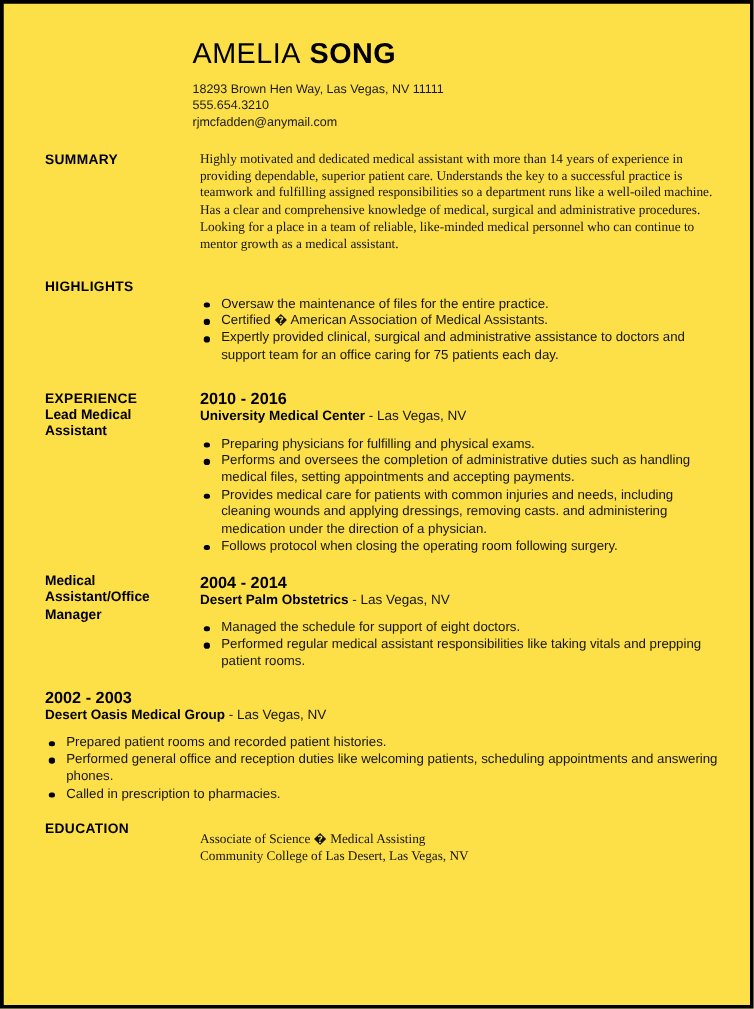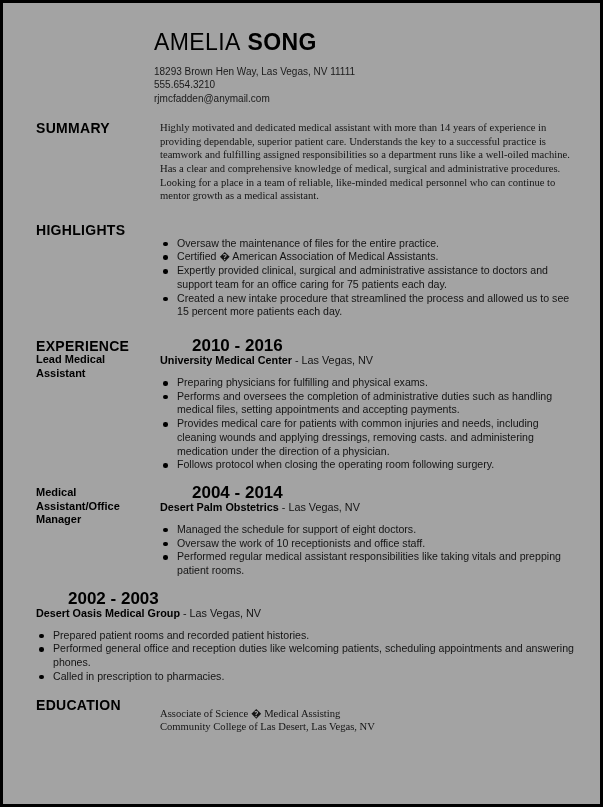--- a/index.html
+++ b/index.html
@@ -9,21 +9,21 @@
   }
   body {
     font-family: "Liberation Sans", sans-serif;
     color: #000000;
   }
   .page {
     position: relative;
     width: 603px;
     height: 807px;
     box-sizing: border-box;
-    background: #a3a3a3;
+    background: #fde047;
     border: 3px solid #000000;
     overflow: hidden;
   }
   .inner {
     box-sizing: border-box;
     padding: 26px 24px 10px 33px;
   }
 
   
   .header {
@@ -61,43 +61,42 @@
     flex: 0 0 124px;
     box-sizing: border-box;
     padding-right: 6px;
   }
   .content-col {
     flex: 1 1 auto;
     min-width: 0;
     box-sizing: border-box;
   }
   .section-heading {
-    font-size: 14px;
+    font-size: 11px;
     font-weight: bold;
     letter-spacing: 0.3px;
     line-height: 14px;
   }
   .job-title {
     font-size: 11px;
     font-weight: bold;
     line-height: 13.6px;
   }
 
   .para {
     font-size: 10.6px;
     line-height: 13.6px;
     color: #141414;
     font-family: Liberation Serif, serif;
   }
 
   .dates {
-    font-size: 17px;
+    font-size: 13px;
     font-weight: bold;
     line-height: 14px;
-    margin-left: 32px;
   }
   .company {
     font-size: 10.8px;
     line-height: 14px;
   }
   .company .org {
     font-weight: bold;
     text-align: center;
   }
   .company .loc {
@@ -163,21 +162,20 @@
     <div class="row">
       <div class="label-col">
         <div class="section-heading">HIGHLIGHTS</div>
       </div>
       <div class="content-col">
         <div class="gap-md"></div>
         <ul class="bullets bullets-indent">
           <li>Oversaw the maintenance of files for the entire practice.</li>
           <li>Certified � American Association of Medical Assistants.</li>
           <li>Expertly provided clinical, surgical and administrative assistance to doctors and support team for an office caring for 75 patients each day.</li>
-          <li>Created a new intake procedure that streamlined the process and allowed us to see 15 percent more patients each day.</li>
         </ul>
       </div>
     </div>
 
     <div class="gap-lg"></div>
 
     <div class="row">
       <div class="label-col">
         <div class="section-heading">EXPERIENCE</div>
         <div class="job-title">Lead Medical Assistant</div>
@@ -204,21 +202,20 @@
         <div class="job-title">Medical Assistant/Office Manager</div>
       </div>
       <div class="content-col">
         <div class="dates">2004 - 2014</div>
         <div class="company">
           <span class="org">Desert Palm Obstetrics</span><span class="loc"> - Las Vegas, NV</span>
         </div>
         <div class="gap-sm"></div>
         <ul class="bullets bullets-indent">
           <li>Managed the schedule for support of eight doctors.</li>
-          <li>Oversaw the work of 10 receptionists and office staff.</li>
           <li>Performed regular medical assistant responsibilities like taking vitals and prepping patient rooms.</li>
         </ul>
       </div>
     </div>
 
     <div class="gap-md"></div>
 
     <div class="row">
       <div class="content-col">
         <div class="dates">2002 - 2003</div>

